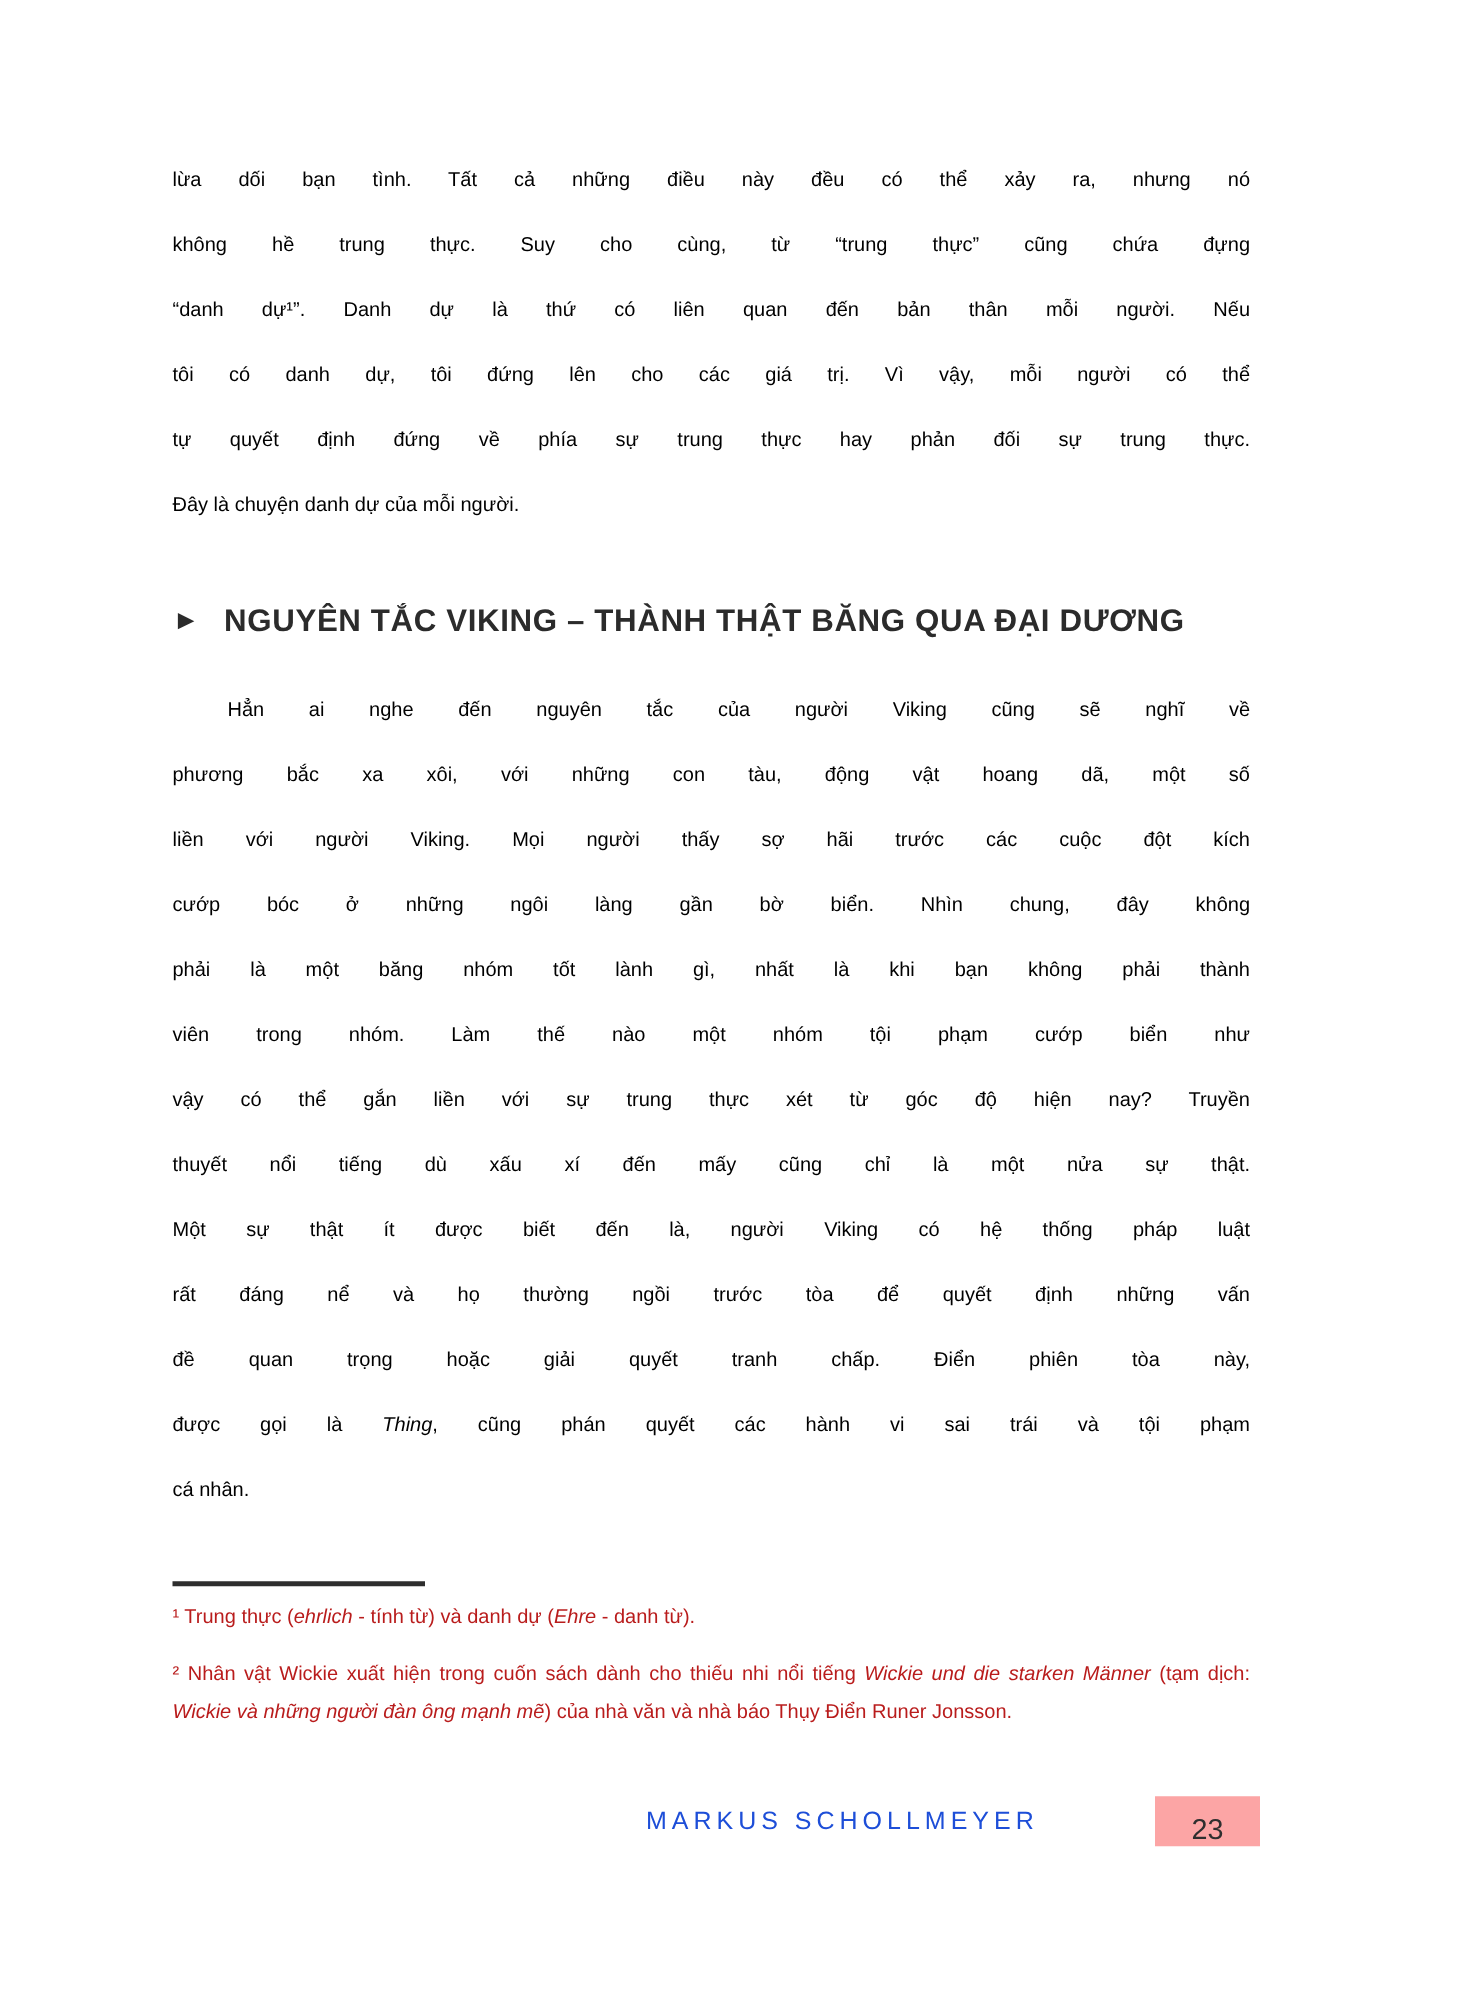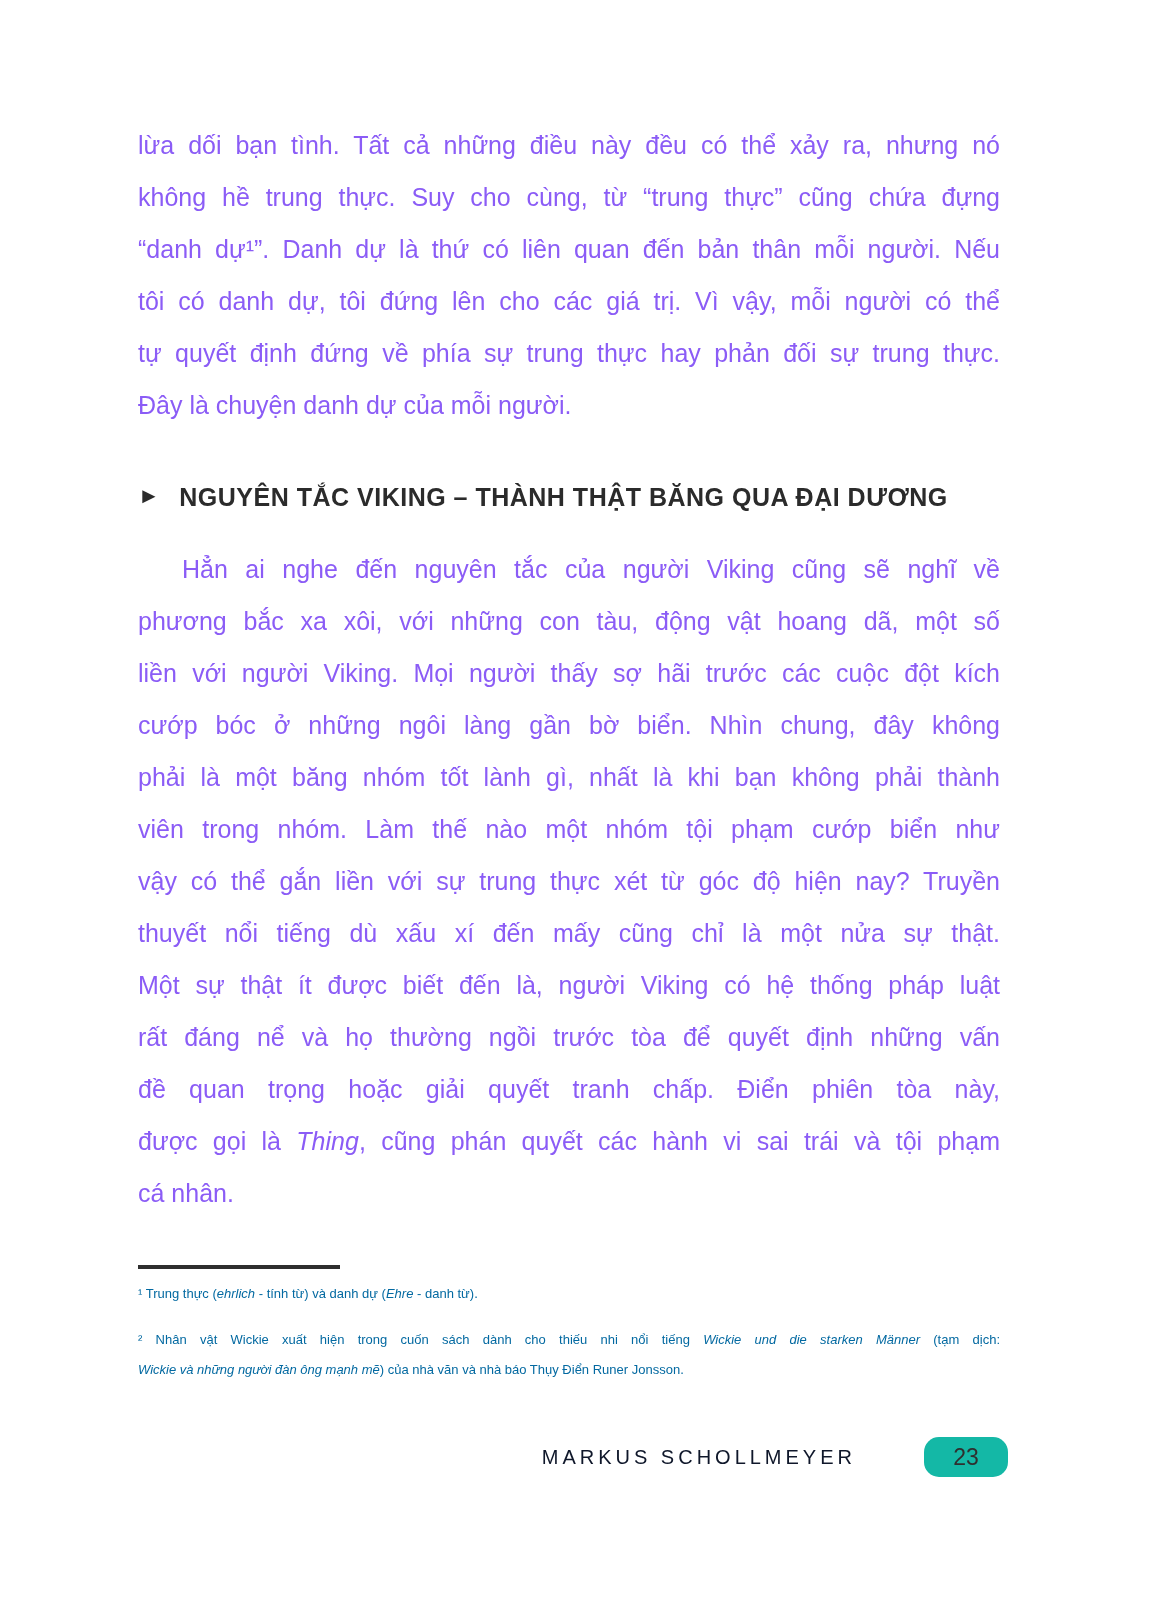--- a/index.html
+++ b/index.html
@@ -13,23 +13,23 @@
     color: #3a3a3a;
     overflow: hidden;
   }
   .content {
     position: absolute;
     left: 138px;
     top: 119px;
     width: 862px;
   }
   .body-par {
-    font-size: 25px;
+    font-size: 16px;
     line-height: 52px;
-    color: #8b5cf6;
+    color: #000000;
   }
   .jline { text-align: justify; text-align-last: justify; }
   .jline.last { text-align-last: left; }
   .it { font-style: italic; }
   .heading {
     margin-top: 46px;
     line-height: 40px;
     font-size: 25px;
     font-weight: bold;
     color: #2b2b2b;
@@ -46,52 +46,51 @@
     color: #2b2b2b;
   }
   .par2 { margin-top: 26px; }
   .fn-rule {
     margin-top: 46px;
     width: 202px;
     height: 4px;
     background: #2e2e2e;
   }
   .footnote {
-    font-size: 13px;
+    font-size: 16px;
     line-height: 30px;
-    color: #0369a1;
+    color: #b91c1c;
   }
   .fn1 { margin-top: 10px; }
   .fn2 { margin-top: 16px; }
   .footer {
     position: absolute;
     left: 138px;
     top: 1437px;
     width: 870px;
     height: 40px;
     display: flex;
     justify-content: flex-end;
     align-items: center;
   }
   .footer-author {
     font-size: 20px;
     letter-spacing: 4px;
-    color: #0f172a;
-    margin-right: 68px;
+    color: #1d4ed8;
+    margin-right: 93px;
   }
   .page-badge {
     width: 84px;
     height: 40px;
-    background: #14b8a6;
+    background: #fca5a5;
     display: flex;
-    align-items: center;
+    align-items: flex-end;
     justify-content: center;
     font-size: 23px;
     color: #2f2f2f;
-    border-radius: 15px;
   }
 </style>
 </head>
 <body>
 
 <div class="page">
   <div class="content">
 
     <div class="body-par">
         <div class="jline"><span>lừa dối bạn tình. Tất cả những điều này đều có thể xảy ra, nhưng nó</span></div>

